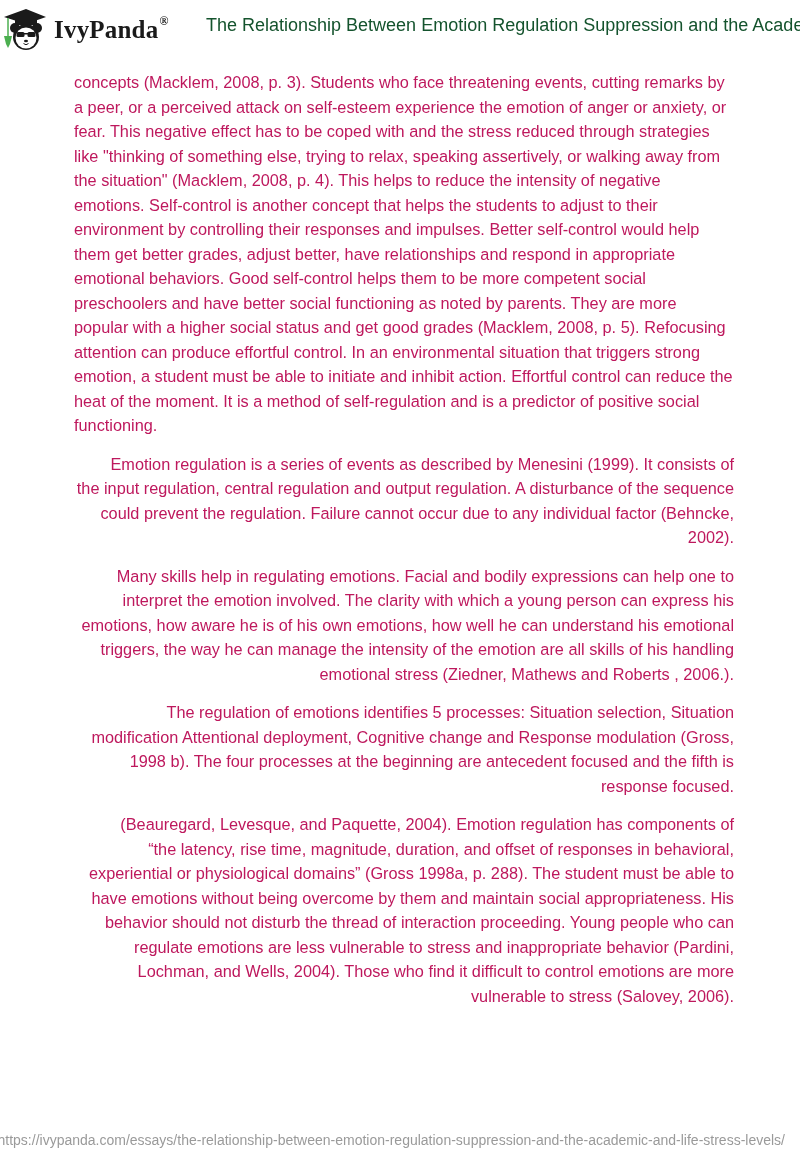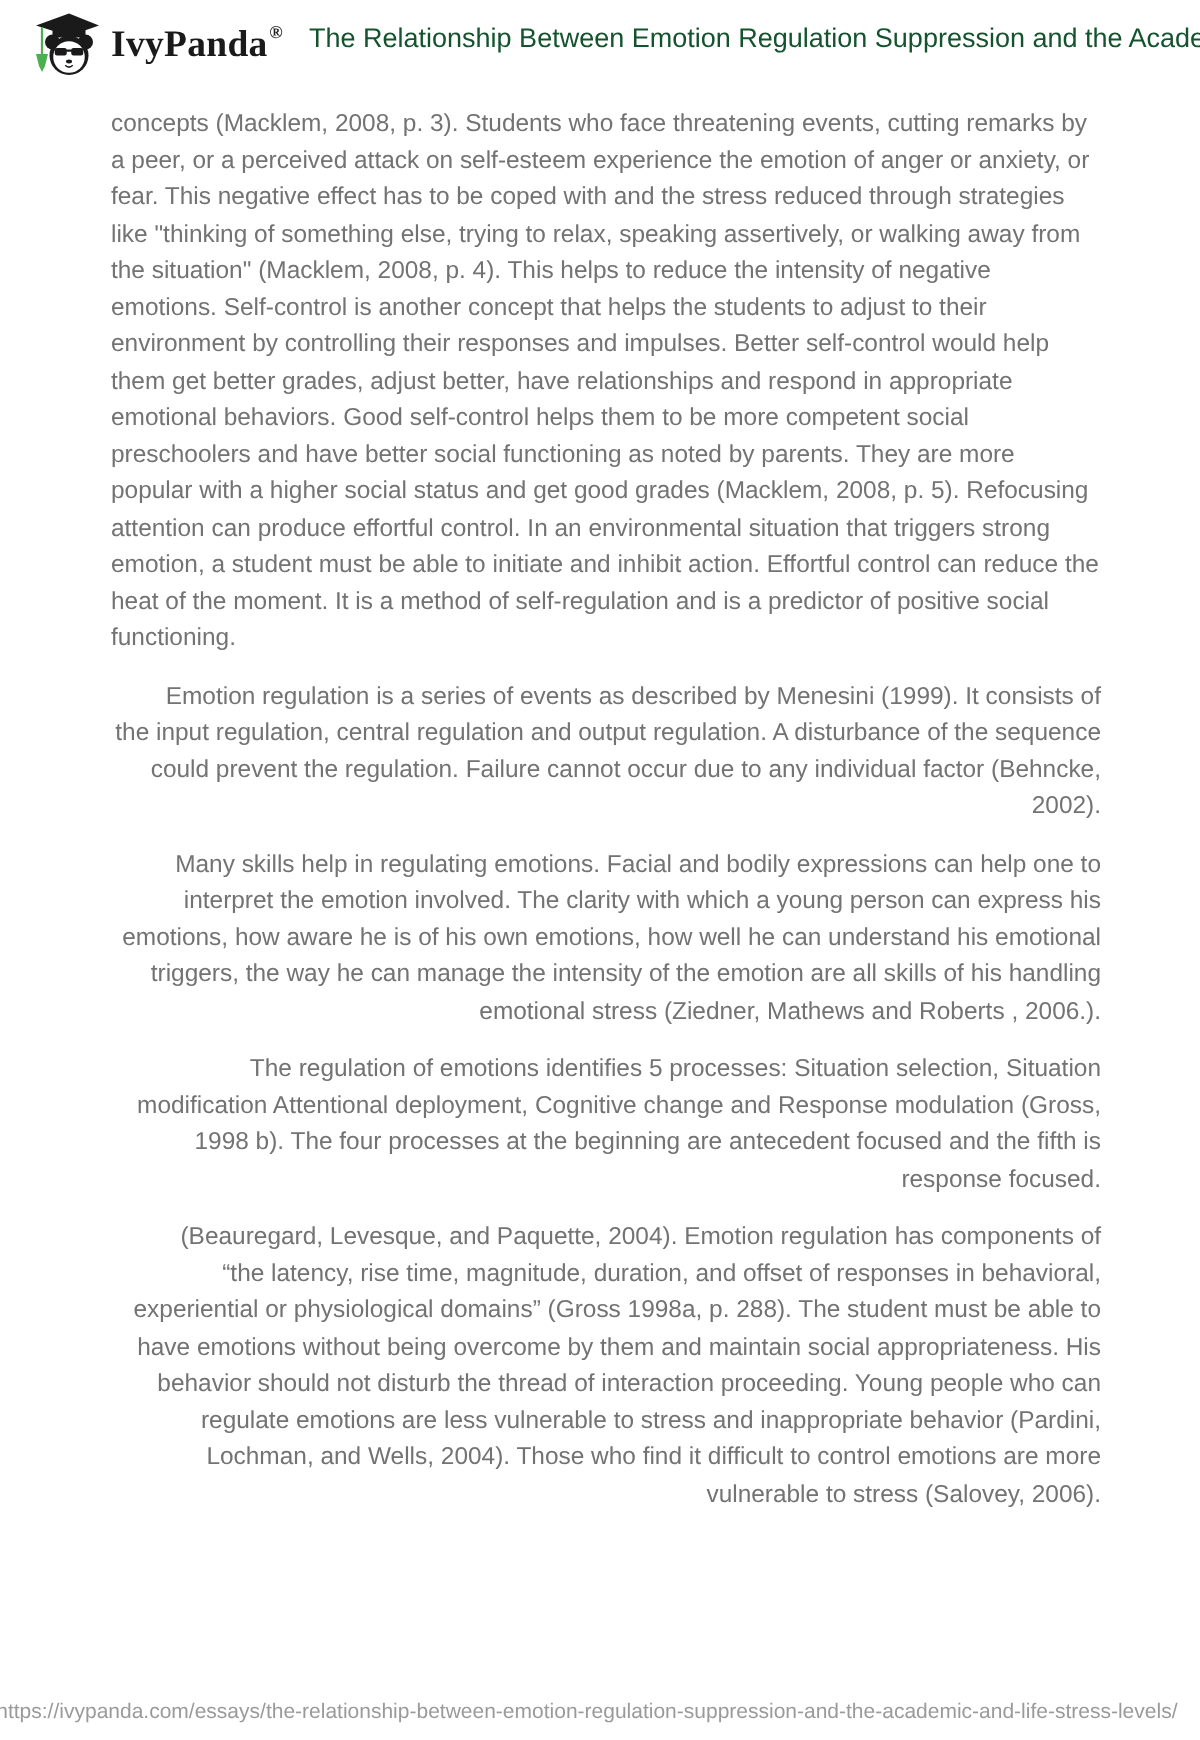--- a/index.html
+++ b/index.html
@@ -16,21 +16,21 @@
       color: #222222;
     }
     .header {
       position: absolute;
       left: 0; top: 0;
       width: 800px;
       height: 56px;
     }
     .logo {
       position: absolute;
-      left: 20px;
+      left: 0;
       top: 6px;
       display: flex;
       align-items: center;
     }
     .logo-icon {
       width: 48px;
       height: 46px;
       display: block;
     }
     .logo-text {
@@ -60,21 +60,21 @@
       color: #14532d;
       white-space: nowrap;
     }
     .content {
       position: absolute;
       left: 74px;
       top: 70px;
       width: 660px;
       font-size: 16.3px;
       line-height: 24.5px;
-      color: #737373;
+      color: #be185d;
     }
     .content p {
       margin: 0 0 14px 0;
     }
     .content p.indent {
       text-indent: 30px;
       text-align: right;
     }
     .footer-url {
       position: absolute;

